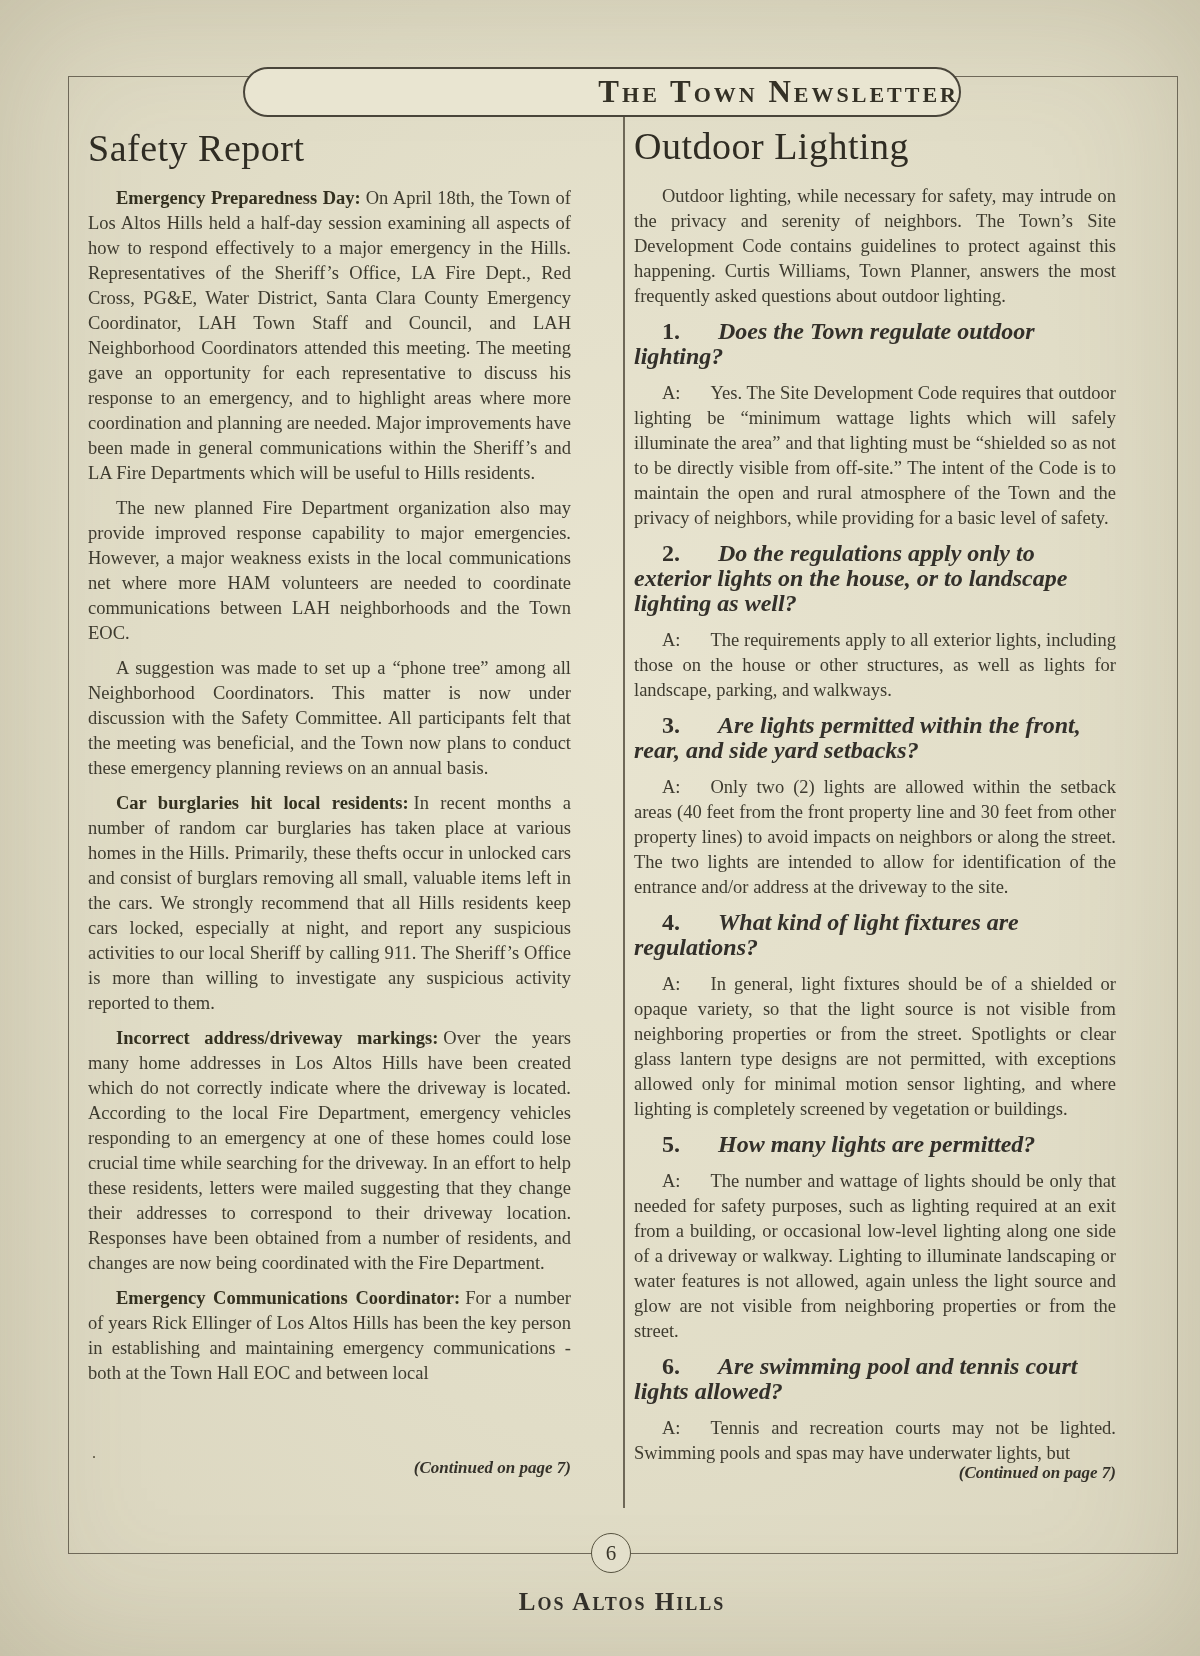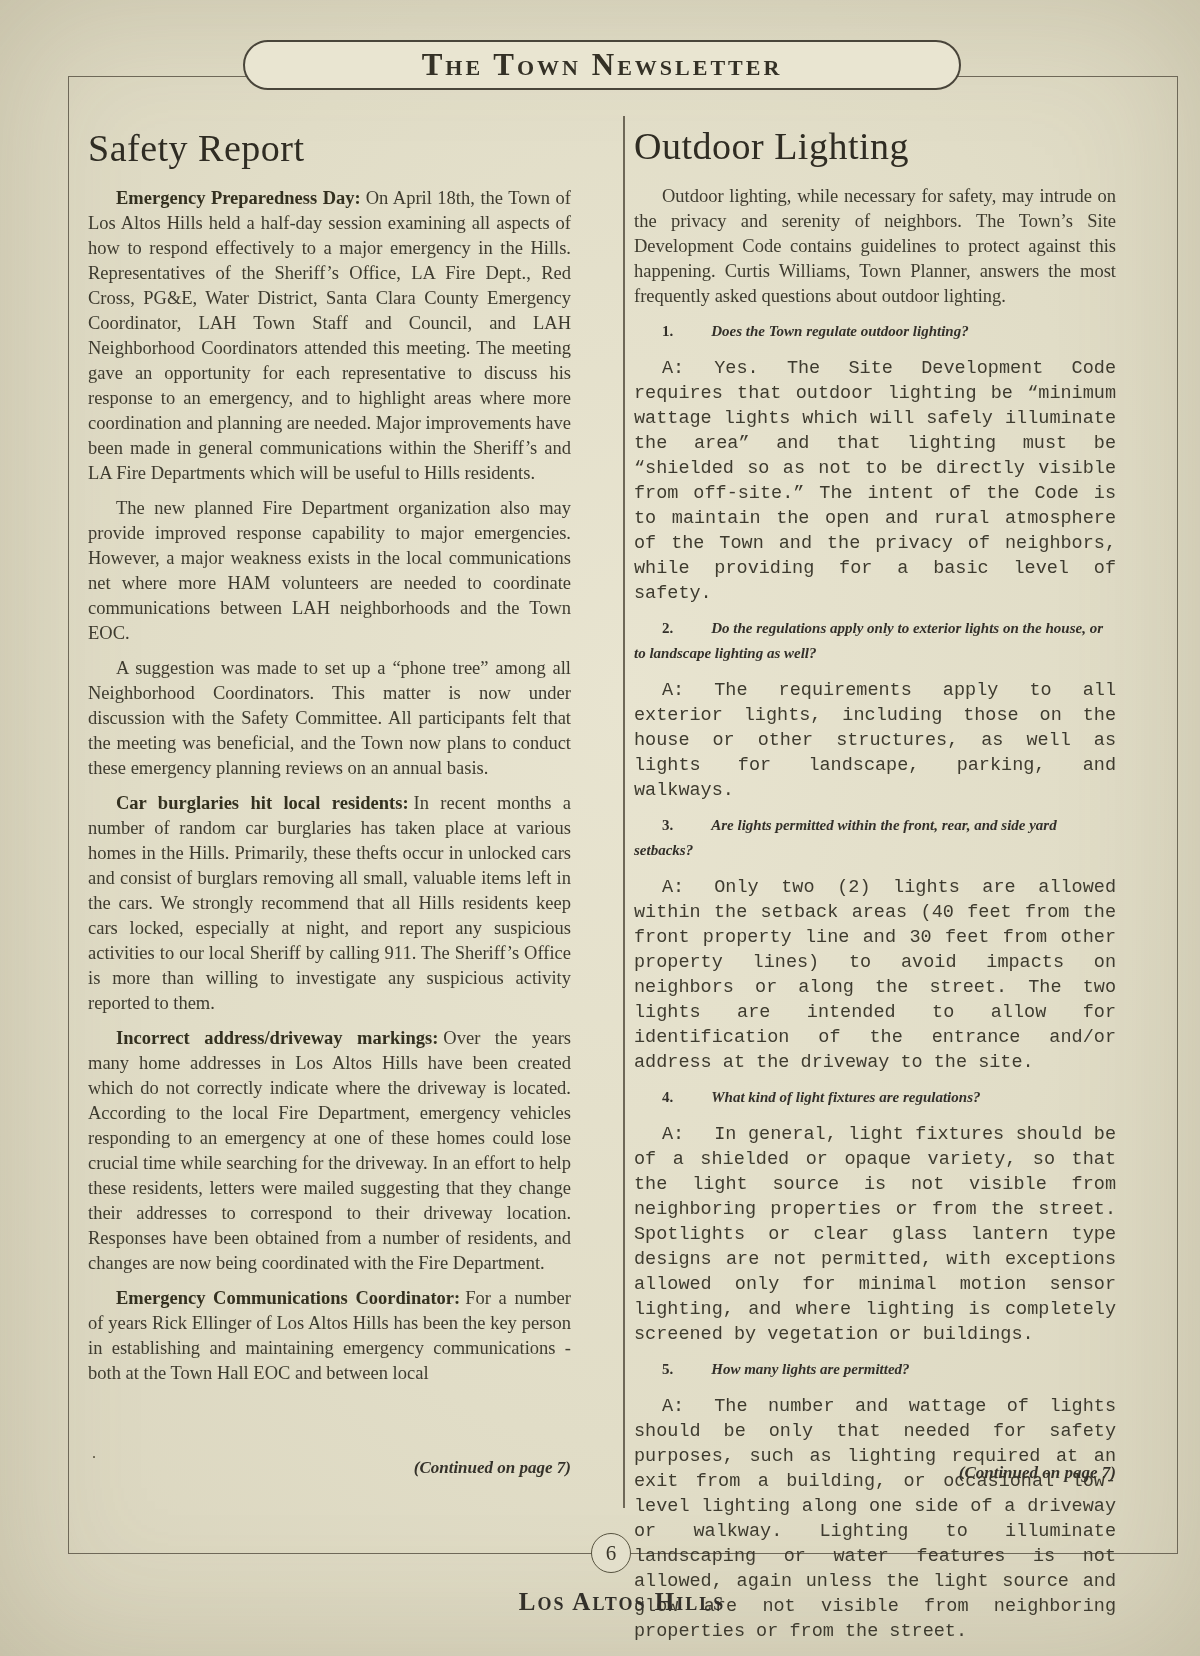--- a/index.html
+++ b/index.html
@@ -12,24 +12,24 @@
     position:relative;width:1200px;height:1656px;overflow:hidden;
     background:radial-gradient(ellipse at 52% 42%, #e8e4d0 0%, #e1ddc7 55%, #d9d4bd 100%);
     box-shadow:inset 0 0 140px rgba(110,100,70,0.22);
     color:#3e3b2f;
   }
   .frame{
     position:absolute;left:68px;top:76px;width:1108px;height:1476px;
     border:1.5px solid #6e6858;
   }
   .masthead{
-    position:absolute;left:243px;top:40px;width:714px;height:46px;
+    position:absolute;left:243px;top:67px;width:714px;height:46px;
     border:2px solid #49453a;border-radius:26px;
     background:#e9e5d1;
-    display:flex;align-items:center;justify-content:center;
+    display:flex;align-items:center;justify-content:flex-end;
     z-index:3;
   }
   .masthead-title{
     font-variant:small-caps;font-weight:bold;font-size:31px;letter-spacing:3px;
     color:#343126;
   }
   .divider{
     position:absolute;left:623px;top:116px;width:1.5px;height:1392px;
     background:#6e6858;
   }
@@ -39,27 +39,27 @@
   h2.col-heading{
     margin:0 0 16px 0;font-size:38px;line-height:44px;font-weight:normal;
     color:#2f2c23;letter-spacing:0.5px;
   }
   p.body-para{
     margin:8px 0 10px 0;font-size:18.5px;line-height:25px;
     text-align:justify;text-indent:28px;hyphens:auto;
   }
   .lead{font-weight:bold;color:#33301f;margin-right:5px;}
   p.question{
-    margin:5px 0 10px 0;font-size:15px;line-height:25px;
+    margin:5px 0 10px 0;font-size:24px;line-height:25px;
     font-weight:bold;font-style:italic;text-indent:28px;color:#33302a;
   }
   .q-num{font-style:normal;margin-right:38px;}
   p.answer{
     margin:12px 0 10px 0;font-size:18.5px;line-height:25px;
-    text-align:justify;text-indent:28px;hyphens:auto;font-family:Liberation Mono, monospace;
+    text-align:justify;text-indent:28px;hyphens:auto;
   }
   .a-label{margin-right:30px;}
   .continued{
     position:absolute;font-size:17px;font-weight:bold;font-style:italic;color:#35322a;
   }
   .continued-left{top:1458px;left:88px;width:483px;text-align:right;}
   .continued-right{top:1463px;left:634px;width:482px;text-align:right;}
   .stray-mark{
     position:absolute;left:92px;top:1444px;font-size:16px;color:#55503e;
   }
@@ -120,20 +120,21 @@
     <p class="question"><span class="q-num">3.</span><span>Are lights permitted within the front, rear, and side yard setbacks?</span></p>
     <p class="answer"><span class="a-label">A:</span><span>Only two (2) lights are allowed within the setback areas (40 feet from the front property line and 30 feet from other property lines) to avoid impacts on neighbors or along the street. The two lights are intended to allow for identification of the entrance and/or address at the driveway to the site.</span></p>
 
     <p class="question"><span class="q-num">4.</span><span>What kind of light fixtures are regulations?</span></p>
     <p class="answer"><span class="a-label">A:</span><span>In general, light fixtures should be of a shielded or opaque variety, so that the light source is not visible from neighboring properties or from the street. Spotlights or clear glass lantern type designs are not permitted, with exceptions allowed only for minimal motion sensor lighting, and where lighting is completely screened by vegetation or buildings.</span></p>
 
     <p class="question"><span class="q-num">5.</span><span>How many lights are permitted?</span></p>
     <p class="answer"><span class="a-label">A:</span><span>The number and wattage of lights should be only that needed for safety purposes, such as lighting required at an exit from a building, or occasional low-level lighting along one side of a driveway or walkway. Lighting to illuminate landscaping or water features is not allowed, again unless the light source and glow are not visible from neighboring properties or from the street.</span></p>
 
     <p class="question"><span class="q-num">6.</span><span>Are swimming pool and tennis court lights allowed?</span></p>
+    <p class="answer"><span class="a-label">A:</span><span>Tennis and recreation courts may not be lighted. Swimming pools and spas may have underwater lights, but</span></p>
   </div>
 
   <div class="stray-mark">.</div>
 
   <div class="continued continued-left">(Continued on page 7)</div>
   <div class="continued continued-right">(Continued on page 7)</div>
 
   <div class="page-num-circle">
     <span>6</span>
   </div>

